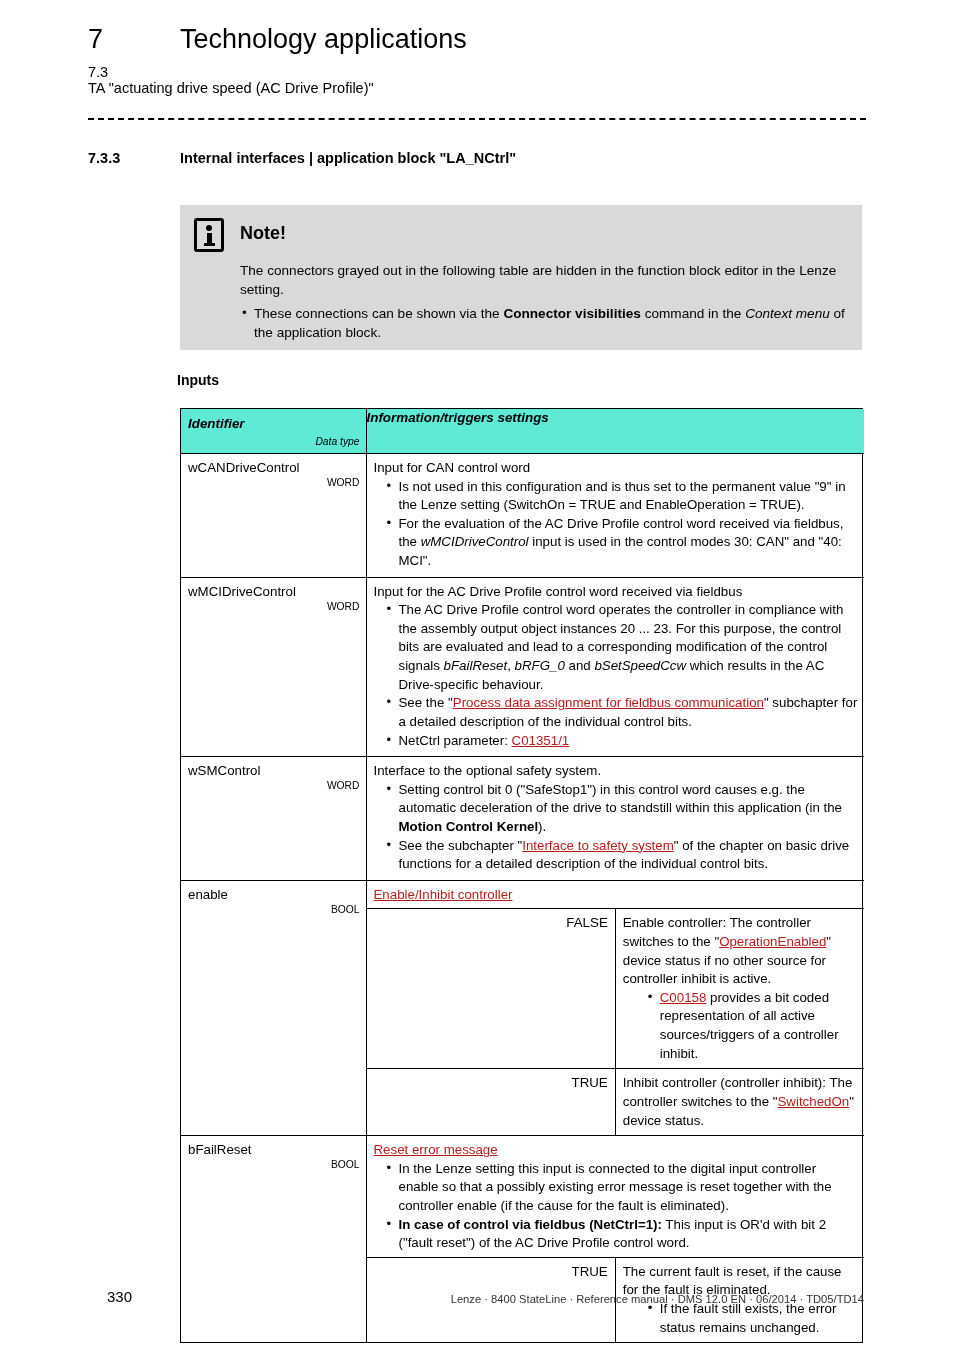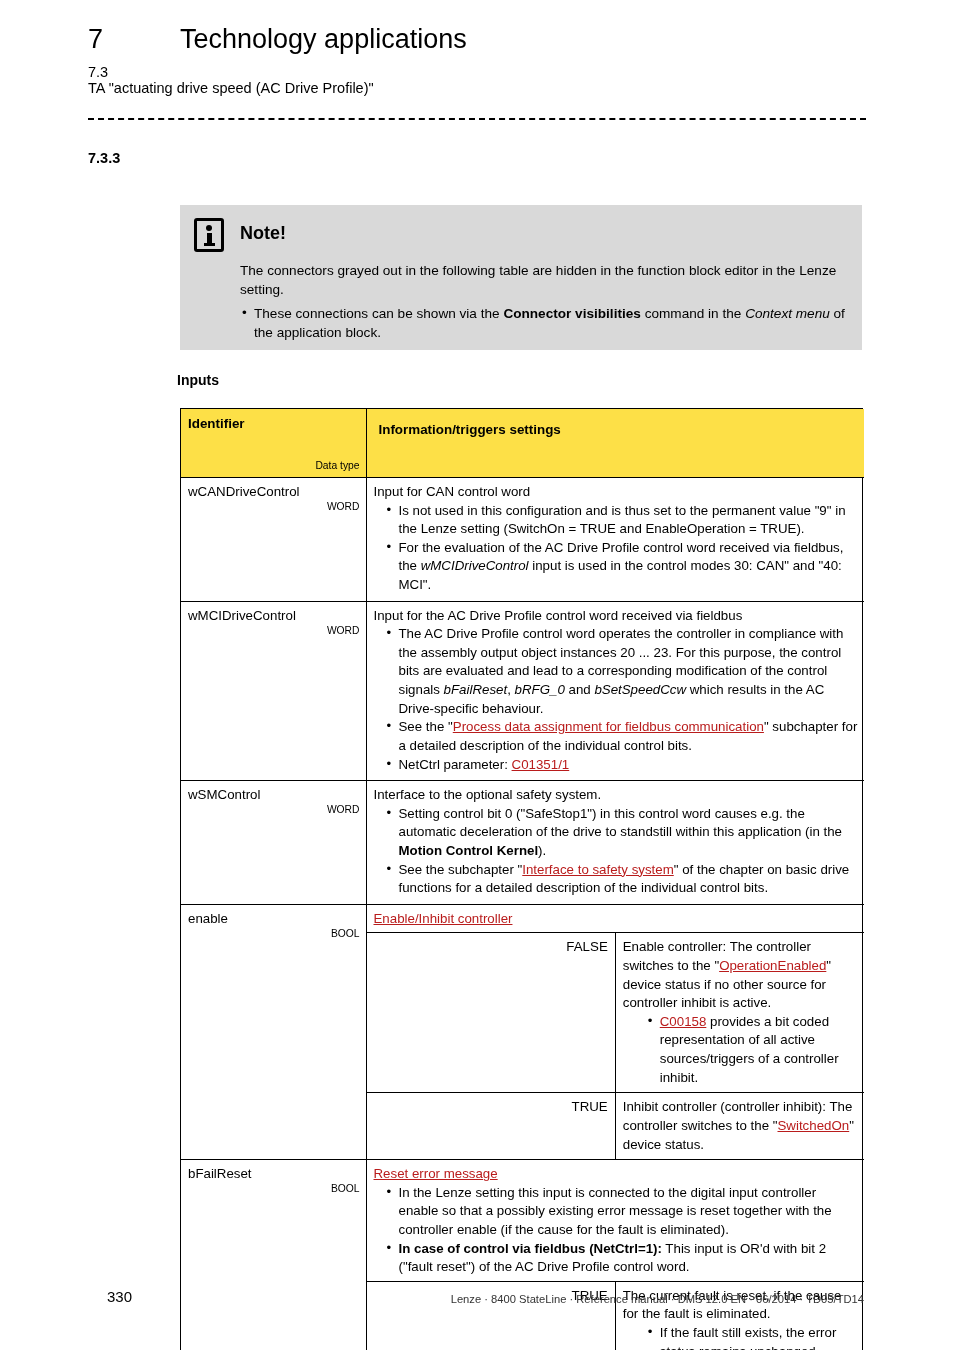--- a/index.html
+++ b/index.html
@@ -185,24 +185,25 @@
   .tbl table {
     width: 100%;
     border-collapse: collapse;
     table-layout: fixed;
   }
   .tbl col.c-id   { width: 185px; }
   .tbl col.c-val  { width: 91px;  }
   .tbl col.c-desc { width: 407px; }
 
   .thead-row td {
-    background: #fde047;
+    background: #5eead4;
     border-bottom: 1.5px solid #000;
     vertical-align: top;
-    padding: 12px;
+    padding: 0;
+    font-style: italic;
   }
   .th-id {
     border-right: 1.5px solid #000;
     position: relative;
     height: 44px;
   }
   .th-id .lbl {
     position: absolute;
     left: 7px;
     top: 6px;
@@ -325,20 +326,21 @@
     </div>
     <div class="hdr-row2">
       <div class="hdr-sec-num">7.3</div>
       <div class="hdr-sec-title">TA "actuating drive speed (AC Drive Profile)"</div>
     </div>
   </div>
   <div class="hdr-rule"></div>
 
   <div class="sec-head">
     <div class="sec-head-num">7.3.3</div>
+    <div class="sec-head-title">Internal interfaces | application block "LA_NCtrl"</div>
   </div>
 
   <div class="note">
     <div class="note-icon">
       <span class="dot"></span>
       <span class="stem"></span>
       <span class="base"></span>
     </div>
     <div class="note-title">Note!</div>
     <div class="note-body">

